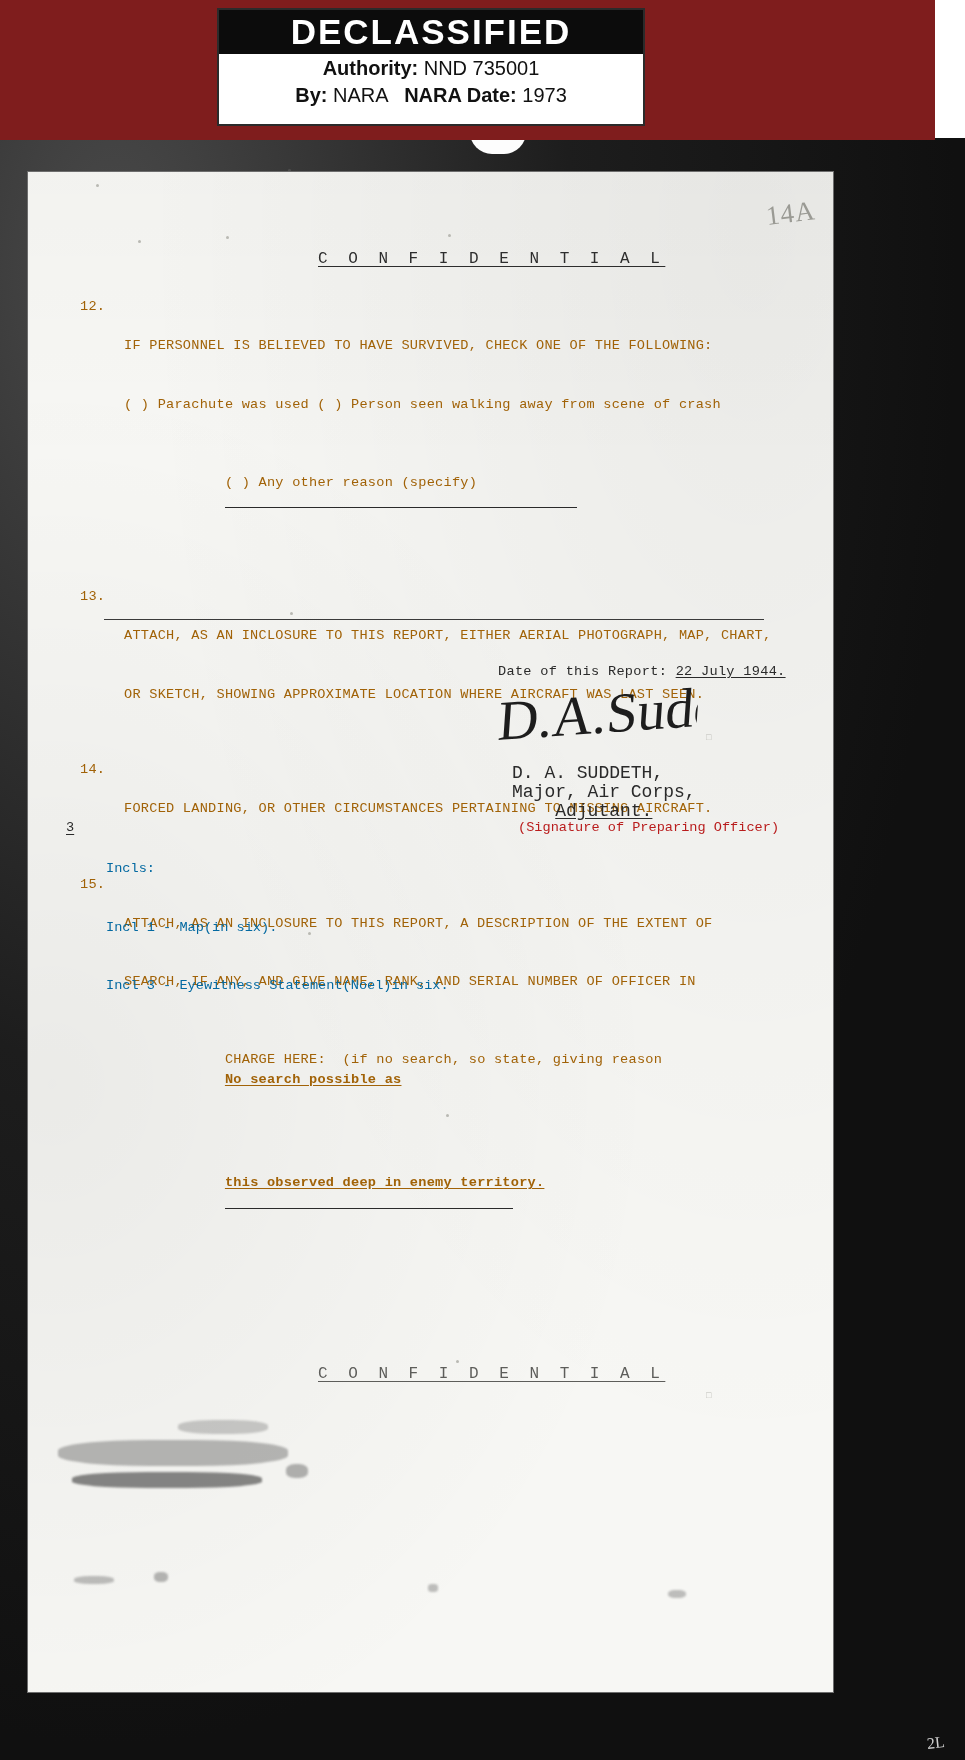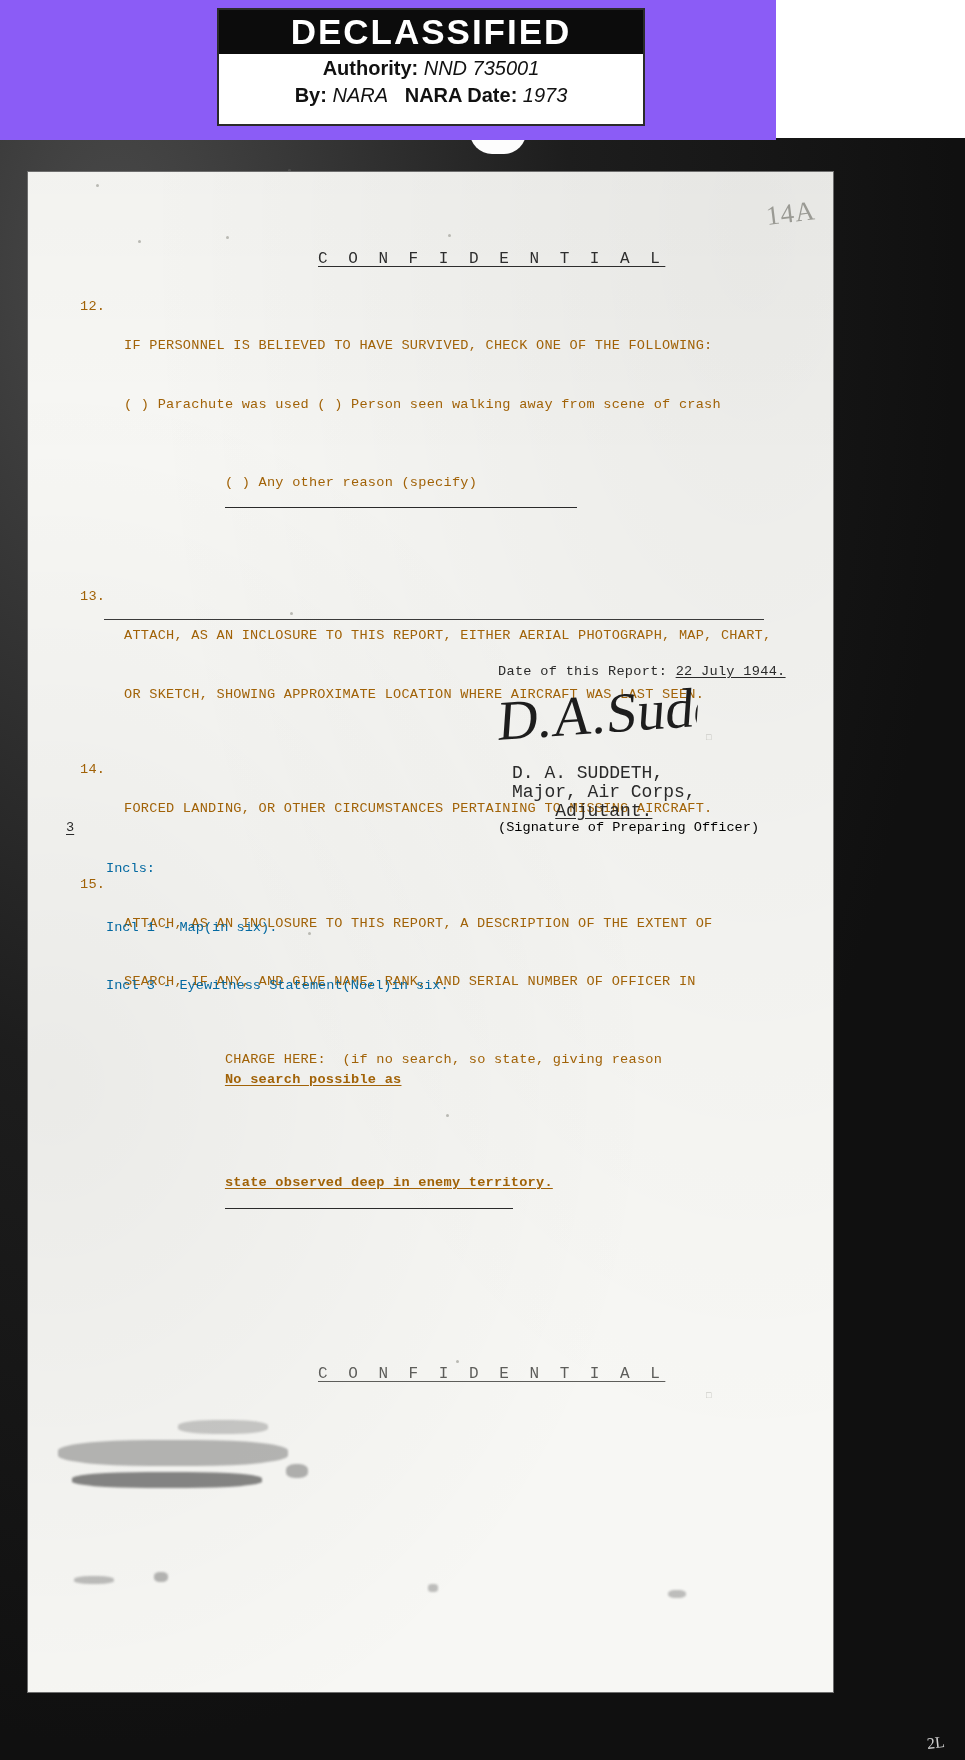--- a/index.html
+++ b/index.html
@@ -13,23 +13,23 @@
     height: 1760px;
     overflow: hidden;
     background: #ffffff;
     font-family: "Liberation Mono", monospace;
   }
 
   
   .stamp-band {
     position: absolute;
     left: 0; top: 0;
-    width: 776px;
+    width: 935px;
     height: 140px;
-    background: #8b5cf6;
+    background: #7f1d1d;
   }
   .stamp-box {
     position: absolute;
     left: 217px;
     top: 8px;
     width: 428px;
     border: 2px solid #2b2b2b;
     background: #ffffff;
     box-sizing: border-box;
     text-align: center;
@@ -47,21 +47,21 @@
   }
   .stamp-line {
     font-family: "Liberation Sans", sans-serif;
     font-size: 20px;
     color: #111111;
     line-height: 25px;
     padding: 2px 0 0 0;
     white-space: nowrap;
   }
   .stamp-line b { font-weight: bold; }
-  .stamp-line .val { font-weight: normal; font-style: italic; }
+  .stamp-line .val { font-weight: normal; }
   .stamp-line.second { padding-bottom: 16px; }
 
   
   .scan-bg {
     position: absolute;
     left: 0; top: 138px;
     width: 965px;
     height: 1622px;
     background:
       radial-gradient(ellipse at 12% 8%, #4a4a4a 0%, #1d1d1d 38%, #101010 70%),
@@ -198,24 +198,24 @@
     position: absolute;
     left: 484px;
     top: 592px;
     font-size: 18px;
     line-height: 19px;
     color: #2a2a2a;
   }
   .sig-name .u { text-decoration: underline; text-underline-offset: 2px; text-align: center; }
   .sig-caption {
     position: absolute;
-    left: 470px;
+    left: 490px;
     top: 648px;
     font-size: 13.6px;
-    color: #000000;
+    color: #b91c1c;
   }
 
   .incl-count {
     position: absolute;
     left: 38px;
     top: 648px;
     font-size: 13.6px;
     color: #2a2a2a;
     text-decoration: underline;
     text-underline-offset: 3px;
@@ -324,21 +324,21 @@
       <div class="item">
         <span class="num">15.</span>
         <div class="txt">
           <div>ATTACH, AS AN INCLOSURE TO THIS REPORT, A DESCRIPTION OF THE EXTENT OF</div>
           <div>SEARCH, IF ANY, AND GIVE NAME, RANK, AND SERIAL NUMBER OF OFFICER IN</div>
           <div>
             <span>CHARGE HERE:  (if no search, so state, giving reason</span>
             <span class="emph">No search possible as</span>
           </div>
           <div style="margin-top:6px">
-            <span class="emph">state observed deep in enemy territory.</span>
+            <span class="emph">this observed deep in enemy territory.</span>
             <span class="rule r2"></span>
           </div>
         </div>
       </div>
 
     </div>
 
     <div class="long-dash d1"></div>
 
     <div class="date-line">

